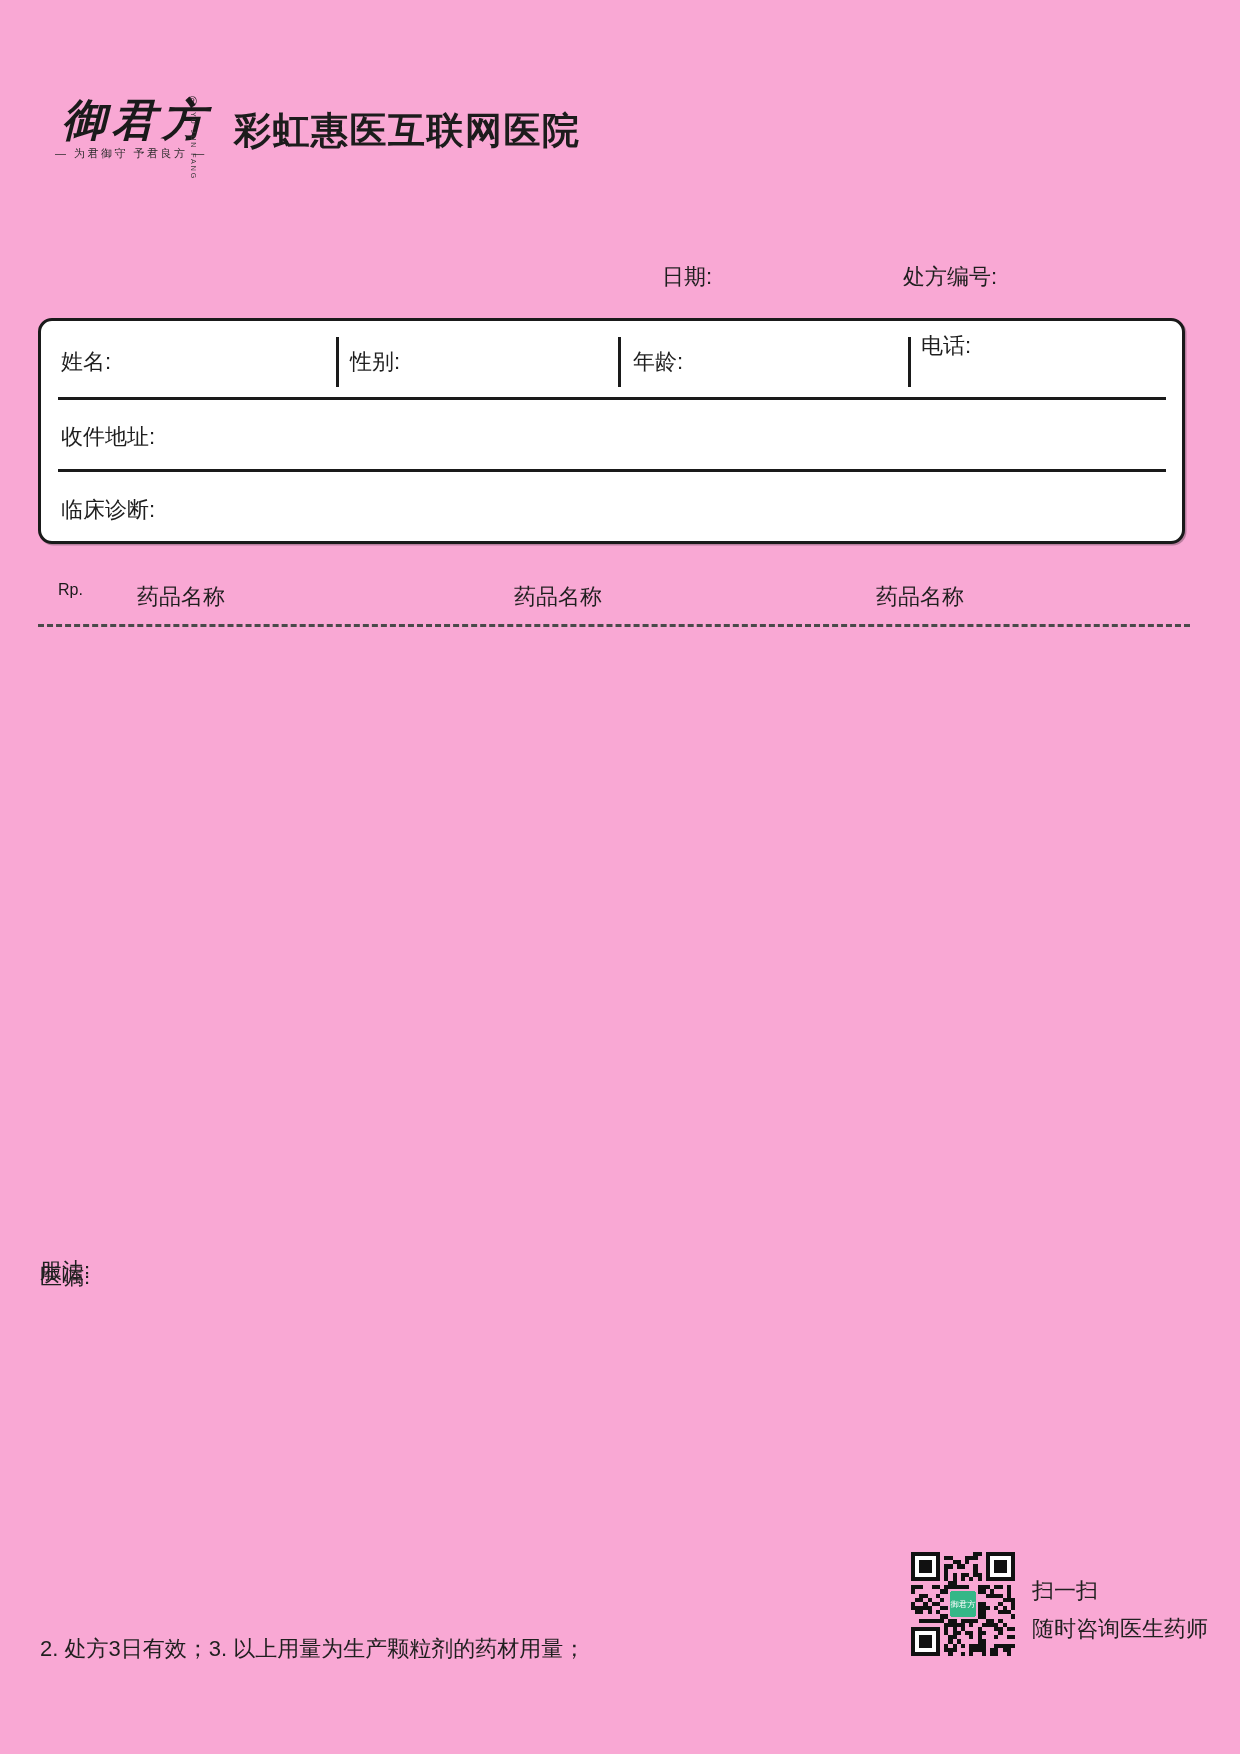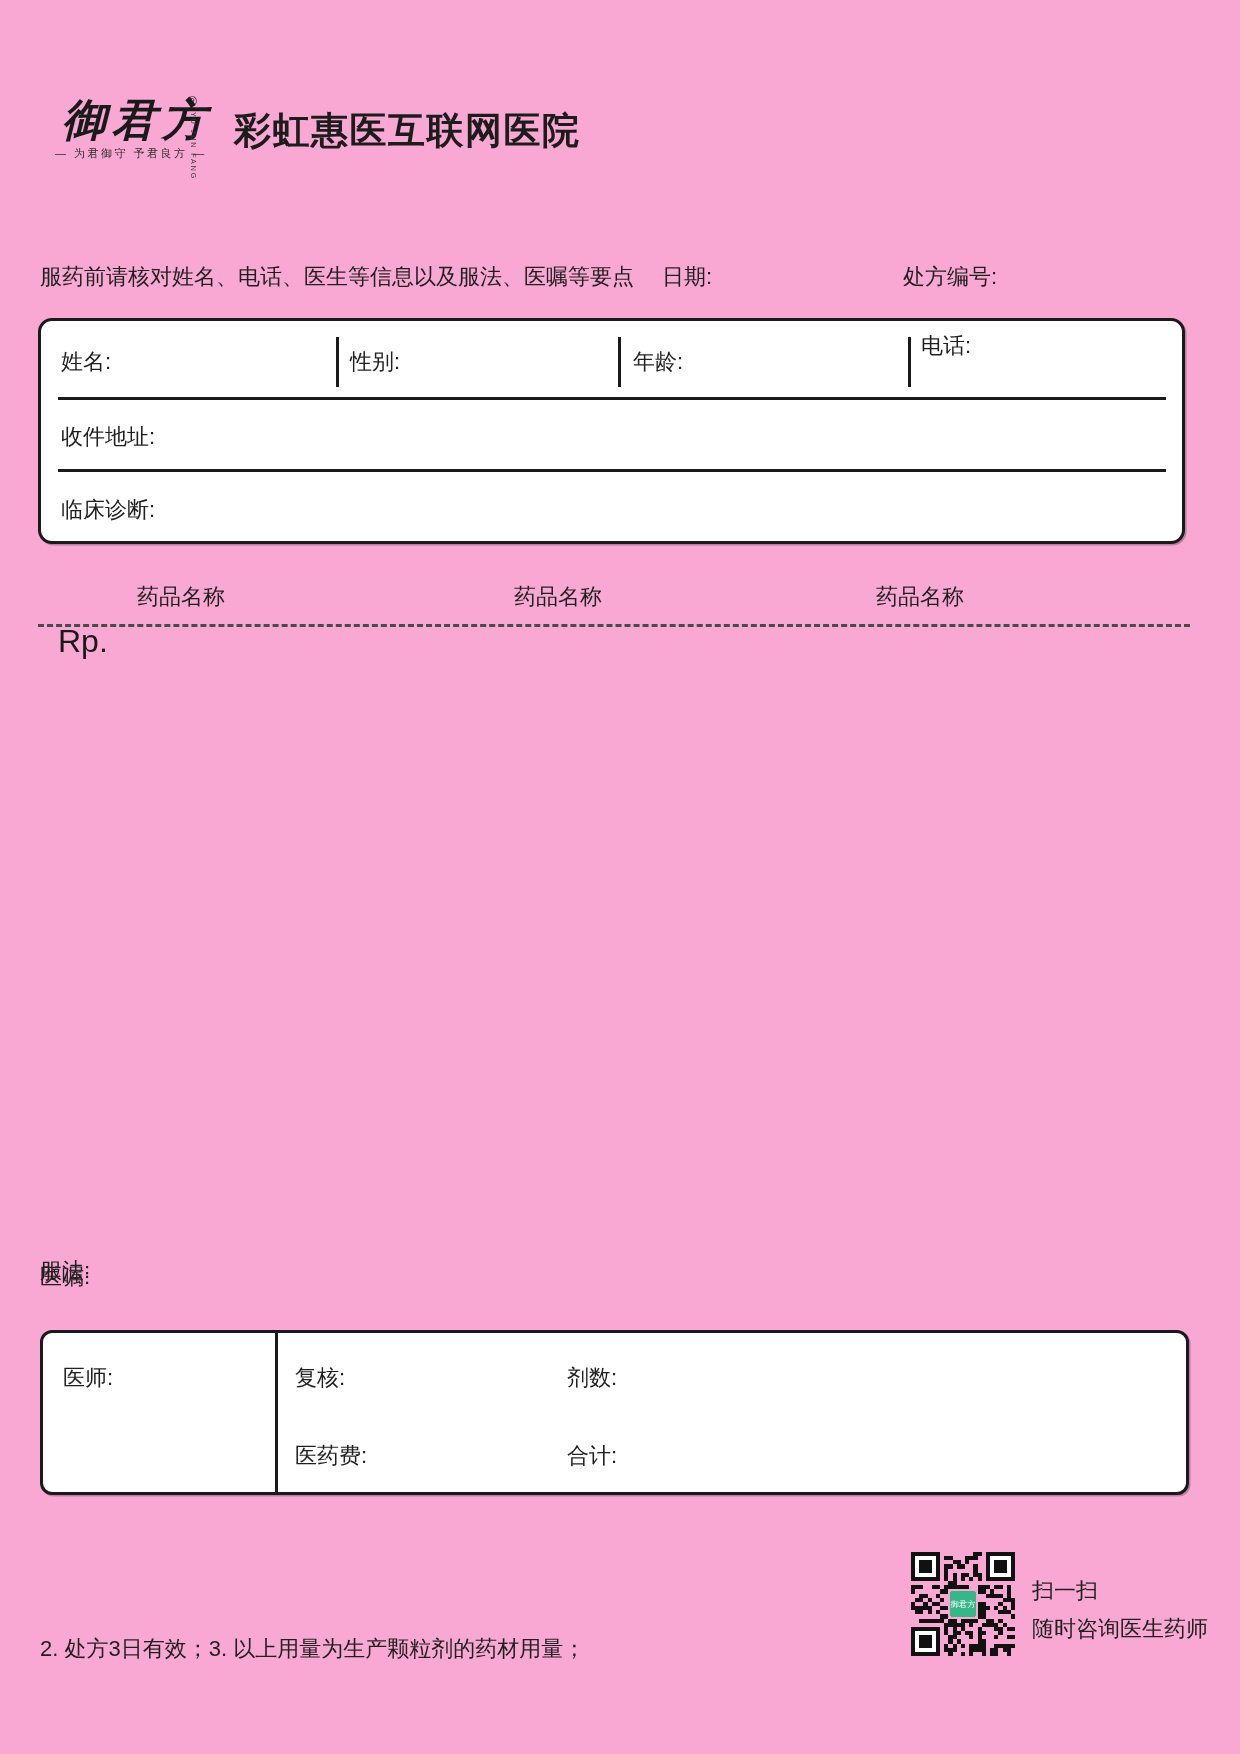--- a/index.html
+++ b/index.html
@@ -37,36 +37,35 @@
   .frame{
     box-sizing:border-box;
     border:3px solid #1a1a1a;
     border-radius:14px;
     background:#fff;
     box-shadow:1.5px 1.5px 0 rgba(0,0,0,0.25);
   }
   .hline{background:#1a1a1a;height:3px;}
   .vline{background:#1a1a1a;width:3px;}
   .dashline{border-top:3px dashed #4a4a4a;height:0;}
-  .rp-label{font-size:32px;font-weight:400;margin-top:42px;}
+  .rp-label{font-size:16px;font-weight:400;}
   .note{font-size:22px;color:#1f1f1f;white-space:nowrap;}
   .qr-wrap{width:104px;height:104px;}
 </style>
 </head>
 <body>
 
 <div class="page">
 
   <div class="abs logo-text" style="left:62px;top:98px;">御君方</div>
   <div class="abs reg-mark" style="left:188px;top:96px;">®</div>
   <div class="abs pinyin-vert" style="left:190px;top:112px;">YU JUN FANG</div>
   <div class="abs tagline" style="left:55px;top:146px;">— 为君御守 予君良方 —</div>
   <div class="abs hospital-title" style="left:234px;top:112px;">彩虹惠医互联网医院</div>
 
-  <div class="abs lbl" style="left:40px;top:264px;">服药前请核对姓名、电话、医生等信息以及服法、医嘱等要点</div>
   <div class="abs lbl" style="left:662px;top:264px;">日期:</div>
   <div class="abs lbl" style="left:903px;top:264px;">处方编号:</div>
 
   <div class="abs frame" style="left:38px;top:318px;width:1147px;height:226px;padding-left:48px;">
 
     <div class="abs lbl" style="left:20px;top:28px;">姓名:</div>
     <div class="abs lbl" style="left:309px;top:28px;">性别:</div>
     <div class="abs lbl" style="left:592px;top:28px;">年龄:</div>
     <div class="abs lbl" style="left:880px;top:12px;">电话:</div>
 
@@ -83,28 +82,20 @@
 
   <div class="abs rp-label" style="left:58px;top:581px;">Rp.</div>
   <div class="abs lbl" style="left:137px;top:584px;">药品名称</div>
   <div class="abs lbl" style="left:514px;top:584px;">药品名称</div>
   <div class="abs lbl" style="left:876px;top:584px;">药品名称</div>
   <div class="abs dashline" style="left:38px;top:624px;width:1152px;"></div>
 
   <div class="abs lbl" style="left:40px;top:1258px;">服法:</div>
   <div class="abs lbl" style="left:40px;top:1264px;">医嘱:</div>
 
-  <div class="abs frame" style="left:40px;top:1330px;width:1149px;height:165px;border-radius:12px;">
-    <div class="abs vline" style="left:232px;top:0;bottom:0;"></div>
-    <div class="abs lbl" style="left:20px;top:32px;">医师:</div>
-    <div class="abs lbl" style="left:252px;top:32px;">复核:</div>
-    <div class="abs lbl" style="left:524px;top:32px;">剂数:</div>
-    <div class="abs lbl" style="left:252px;top:110px;">医药费:</div>
-    <div class="abs lbl" style="left:524px;top:110px;">合计:</div>
-  </div>
 
   <div class="abs note" style="left:40px;top:1634px;">2. 处方3日有效；3. 以上用量为生产颗粒剂的药材用量；</div>
 
   <div class="abs qr-wrap" style="left:911px;top:1552px;">
     <svg id="qr-svg" width="104" height="104" viewBox="0 0 25 25" shape-rendering="crispEdges" xmlns="http://www.w3.org/2000/svg">
         <rect x="15" y="0" width="1" height="1" fill="#111111"></rect>
         <rect x="16" y="0" width="1" height="1" fill="#111111"></rect>
         <rect x="8" y="1" width="1" height="1" fill="#111111"></rect>
         <rect x="9" y="1" width="1" height="1" fill="#111111"></rect>
         <rect x="13" y="1" width="1" height="1" fill="#111111"></rect>

